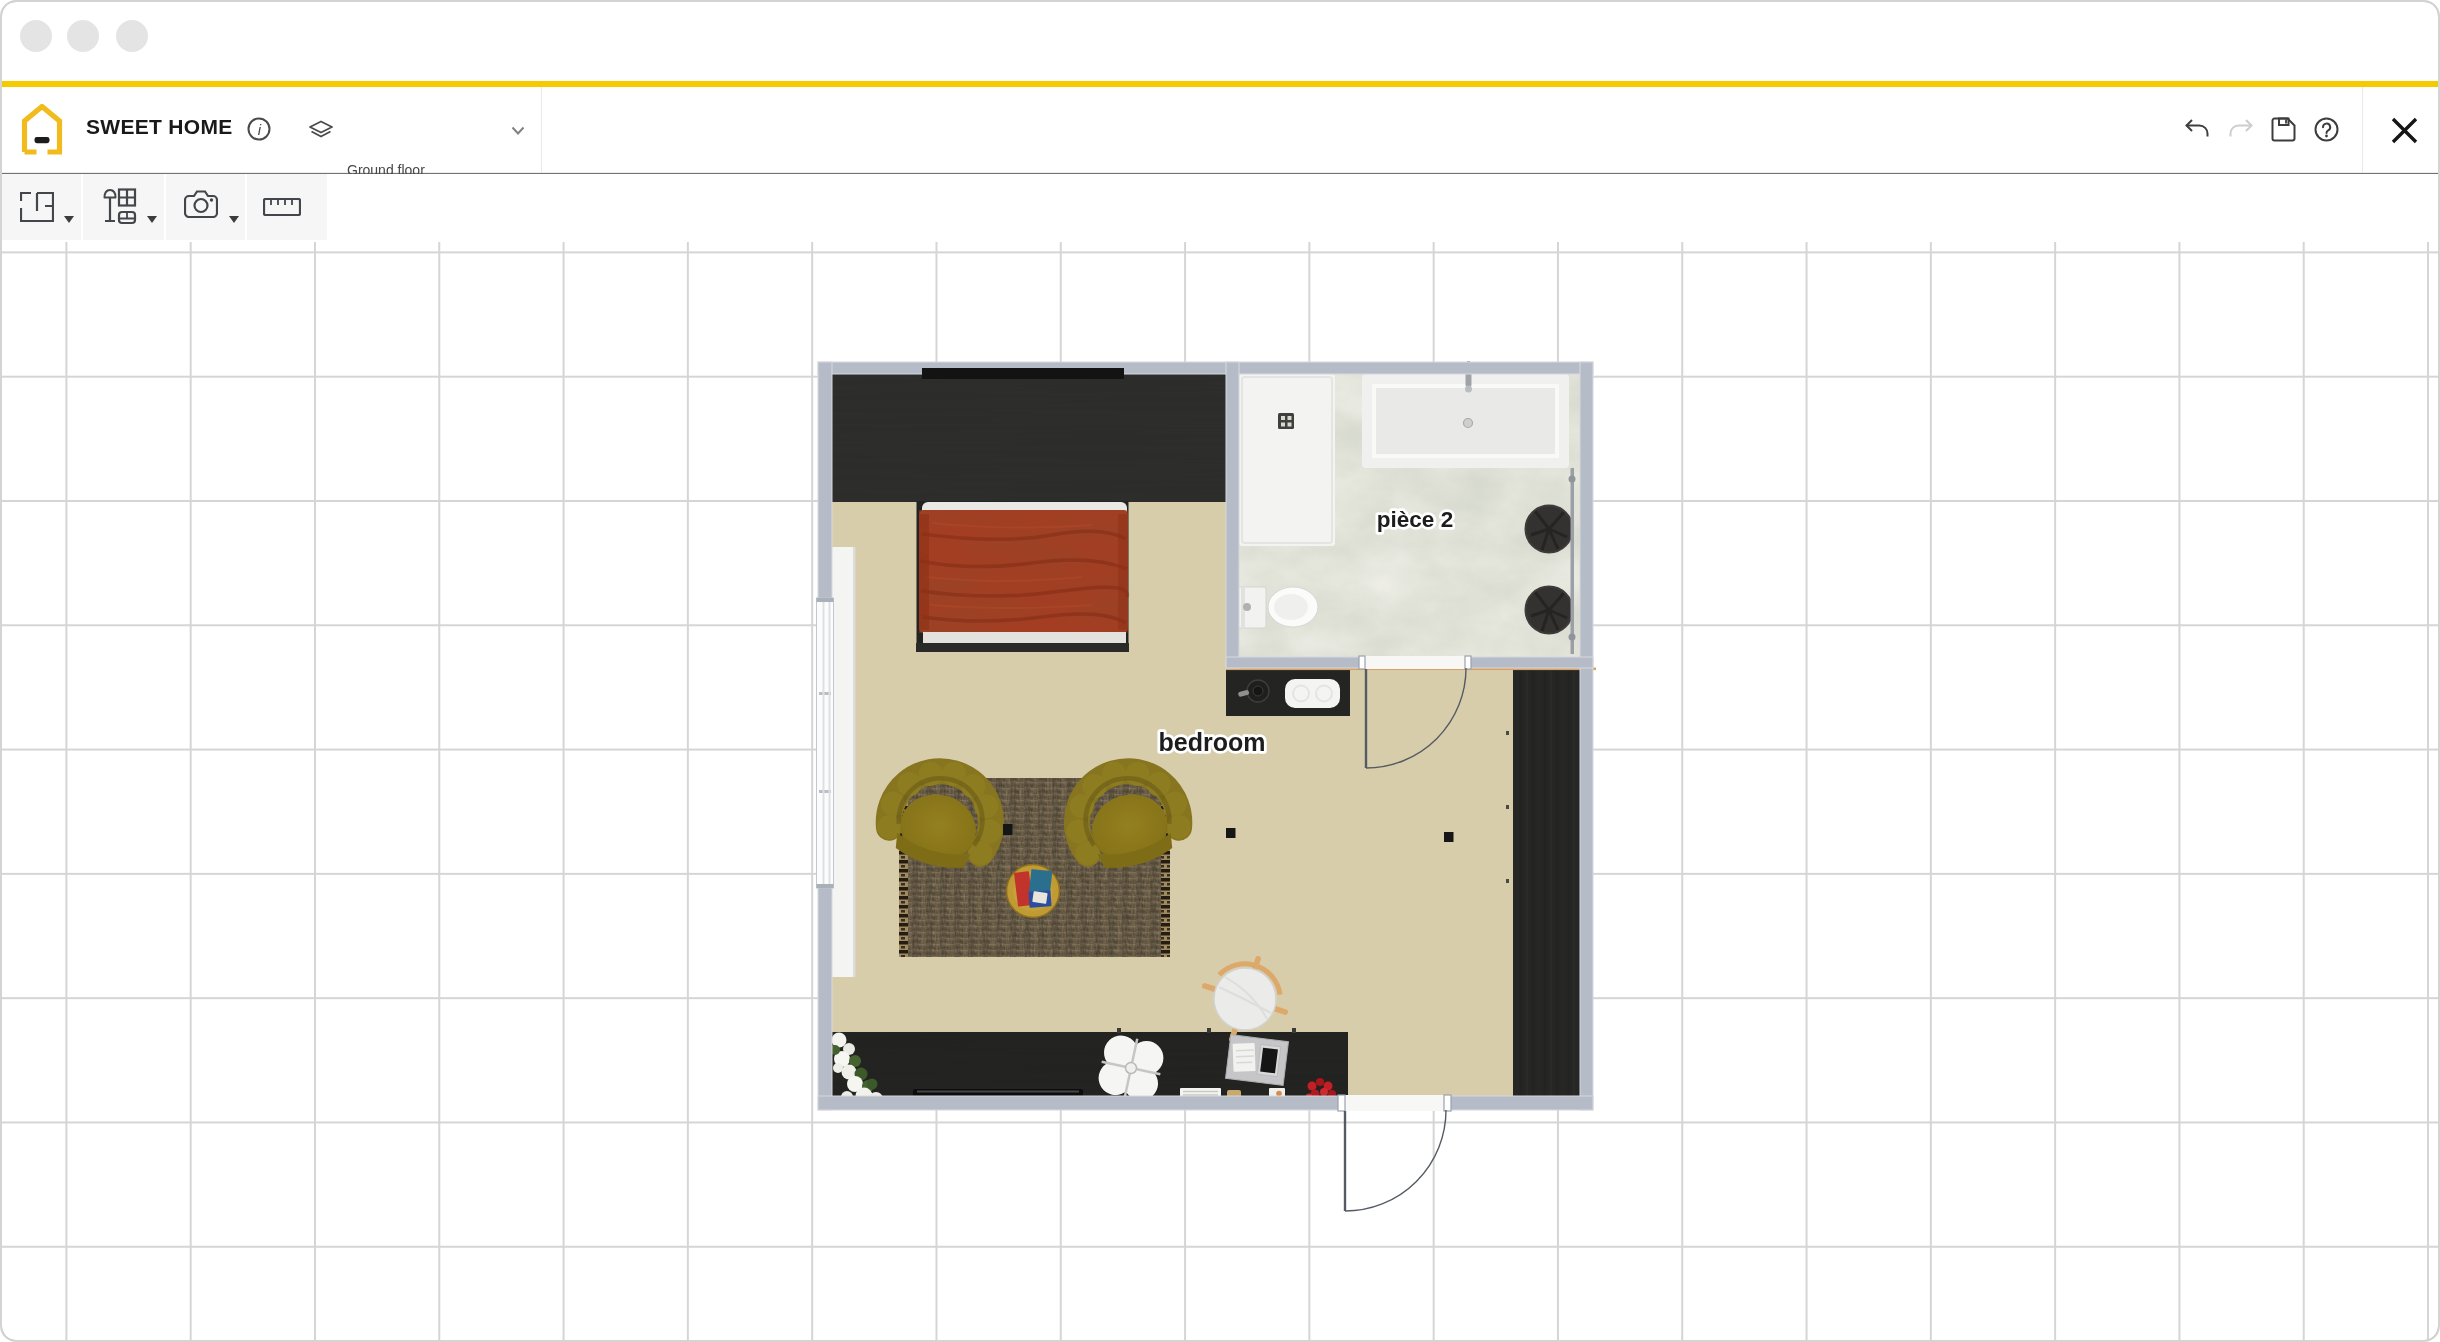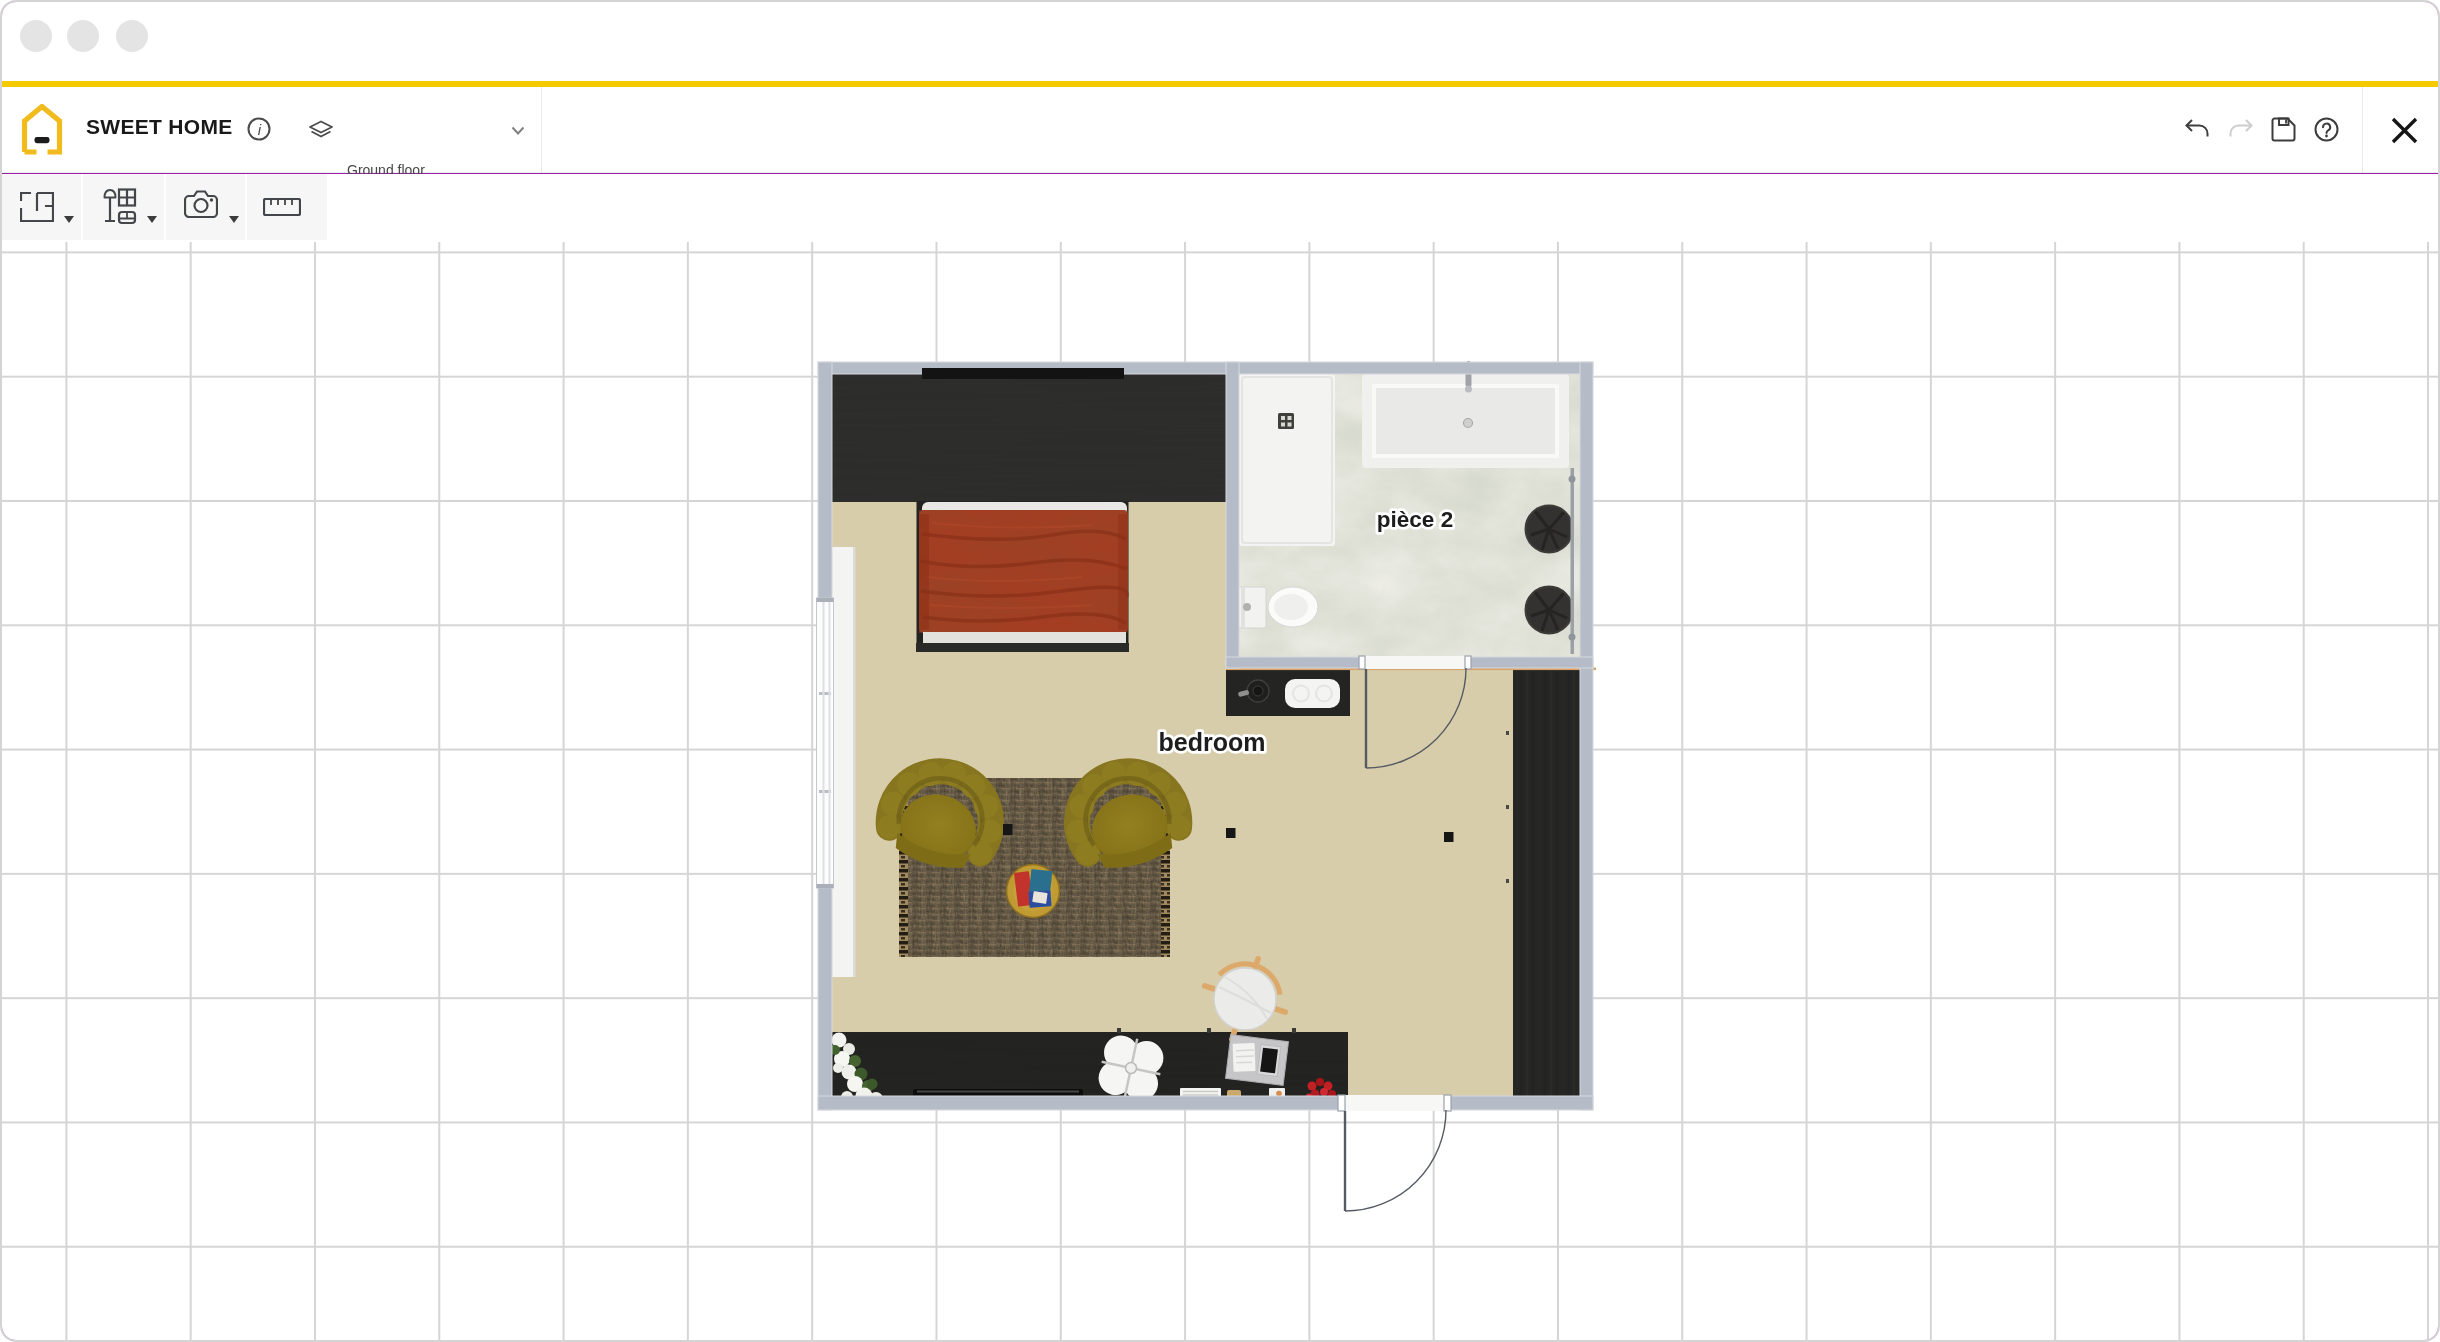--- a/index.html
+++ b/index.html
@@ -1,17 +1,17 @@
 <!DOCTYPE html>
 <html><head>
 <meta charset="utf-8">
 <style>
   html,body{margin:0;padding:0;background:#fff;}
   *{box-sizing:border-box;}
-  .win{position:relative;width:2440px;height:1342px;background:#a21caf;border:2px solid #d4d4d4;border-radius:16px;overflow:hidden;font-family:"Liberation Sans",sans-serif;}
+  .win{position:relative;width:2440px;height:1342px;background:#737373;border:2px solid #d4d4d4;border-radius:16px;overflow:hidden;font-family:"Liberation Sans",sans-serif;}
   .titlebar{position:absolute;left:0;top:0;width:100%;height:79px;background:#fff;}
   .dot{position:absolute;top:18px;width:32px;height:32px;border-radius:50%;background:#e4e4e4;}
   .yellowbar{position:absolute;left:0;top:79px;width:100%;height:6px;background:#f6ca00;}
   .header{position:absolute;left:0;top:85px;width:100%;height:86px;background:#fff;border-bottom:1px solid #ededed;}
   .hsep{position:absolute;top:0;height:86px;width:1px;background:#e9e9e9;}
   .apptitle{position:absolute;left:84px;top:28px;font-size:21px;font-weight:bold;letter-spacing:0.3px;color:#191919;}
   .gftext{position:absolute;left:345px;top:29.5px;font-size:14px;color:#474747;margin-top:45px;}
   .toolbar{position:absolute;left:0;top:172px;width:100%;height:68px;background:#fff;}
   .tbtn{position:absolute;top:0;height:66px;background:#f6f6f6;}
   .canvas{position:absolute;left:0;top:240px;width:2440px;height:1102px;background:#fff;

